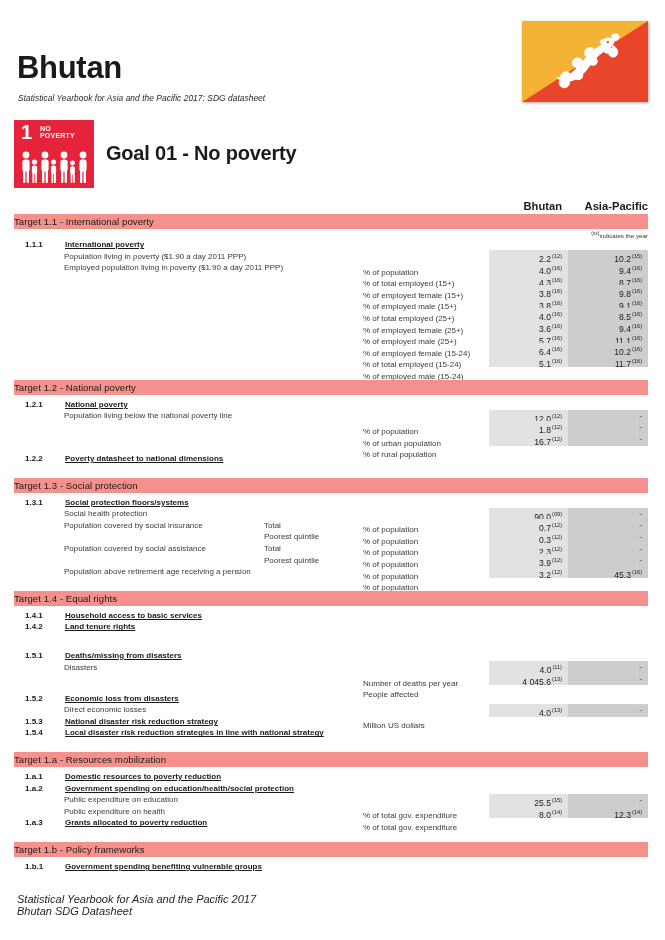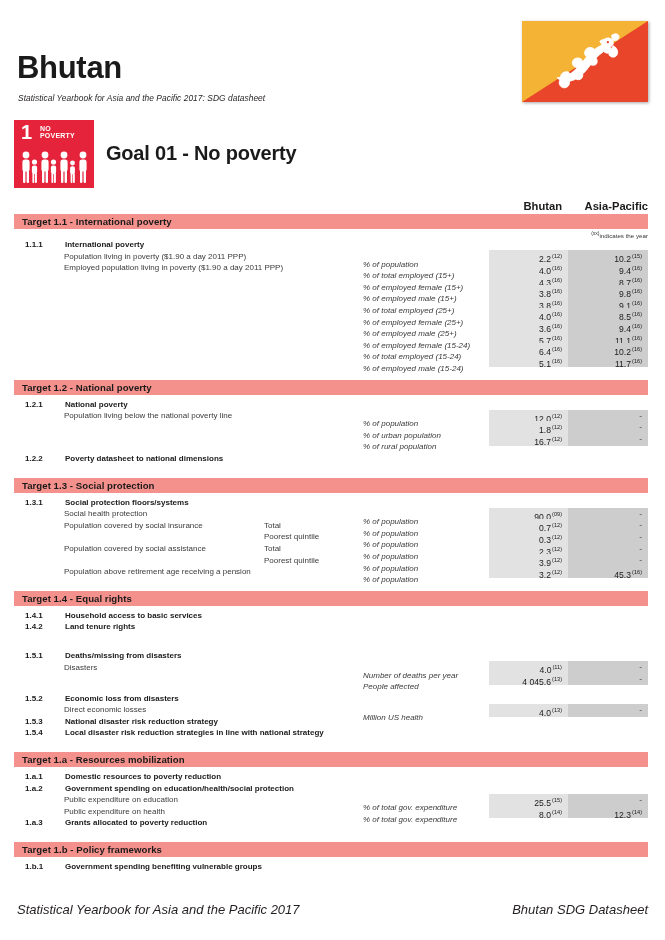--- a/index.html
+++ b/index.html
@@ -138,23 +138,23 @@
   
   .target-bar {
     position: relative;
     margin: 0 17px 0 14px;
     height: 15px;
     background: #f5918c;
     display: flex;
     align-items: center;
   }
   .target-bar .tb-label {
-    padding-left: 8px;
+    padding-left: 0;
     font-size: 9.6px;
-    font-weight: bold;
+    font-weight: normal;
     color: #1a1a1a;
     letter-spacing: 0.05px;
   }
 
   
   #year-note {
     position: absolute;
     right: 17px;
     font-size: 6.2px;
     color: #333;
@@ -182,20 +182,21 @@
     color: #1a1a1a;
   }
   .ind-name {
     position: absolute;
     left: 65px;
     top: 0;
     font-size: 8px;
     font-weight: bold;
     color: #1a1a1a;
     white-space: nowrap;
+    text-decoration: underline;
   }
   .sub-name {
     position: absolute;
     left: 64px;
     top: 0;
     font-size: 8px;
     font-weight: normal;
     color: #3a3a3a;
     white-space: nowrap;
   }
@@ -203,25 +204,24 @@
     position: absolute;
     left: 264px;
     top: 0;
     font-size: 8px;
     color: #3a3a3a;
     white-space: nowrap;
   }
   .unit {
     position: absolute;
     left: 363px;
-    top: 8px;
+    top: 16px;
     font-size: 8px;
     color: #3a3a3a;
     white-space: nowrap;
-    font-style: italic;
   }
 
   
   .cell {
     position: absolute;
     top: -1.3px;
     height: 12.6px;
     font-size: 8.6px;
     color: #1a1a1a;
     text-align: right;
@@ -246,25 +246,26 @@
     margin-left: 1px;
   }
   .cell.dash { color: #555; }
 
   
   #footer {
     position: absolute;
     left: 17px;
     right: 17px;
     bottom: 23px;
-    font-size: 13px;
+    font-size: 11px;
     font-style: italic;
     color: #231f20;
     display: flex;
     justify-content: space-between;
+    flex-direction: column;
   }
 </style>
 </head>
 <body>
 
 <div id="page">
 
   <div id="header">
     <div id="country-title">Bhutan</div>
     <div id="subtitle">Statistical Yearbook for Asia and the Pacific 2017: SDG datasheet</div>
@@ -518,21 +519,21 @@
         <div class="cell c1">4 045.6<sup>(13)</sup></div>
         <div class="cell c2 dash">-</div>
       </div>
       <div class="row gap"></div>
       <div class="row">
         <div class="code">1.5.2</div>
         <div class="ind-name">Economic loss from disasters</div>
       </div>
       <div class="row">
         <div class="sub-name">Direct economic losses</div>
-        <div class="unit">Million US health</div>
+        <div class="unit">Million US dollars</div>
         <div class="cell c1">4.0<sup>(13)</sup></div>
         <div class="cell c2 dash">-</div>
       </div>
       <div class="row">
         <div class="code">1.5.3</div>
         <div class="ind-name">National disaster risk reduction strategy</div>
       </div>
       <div class="row">
         <div class="code">1.5.4</div>
         <div class="ind-name">Local disaster risk reduction strategies in line with national strategy</div>

